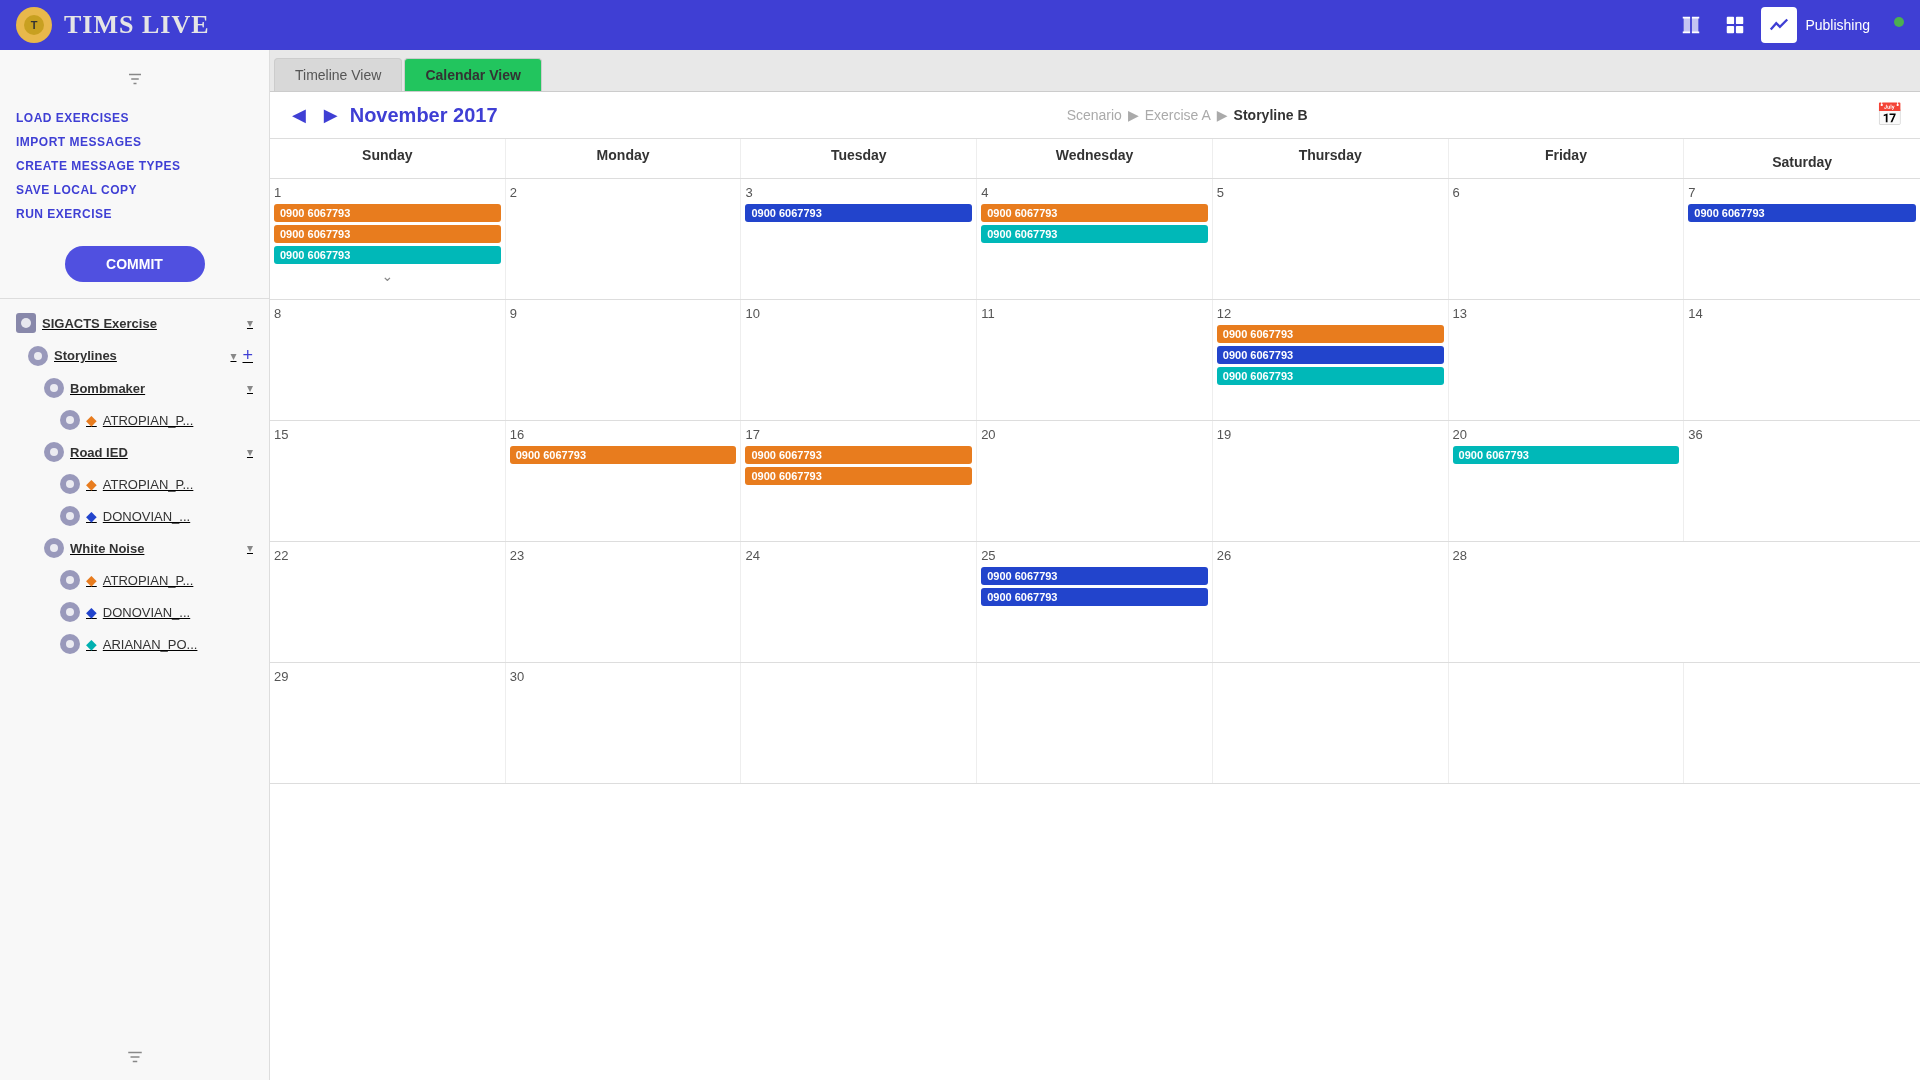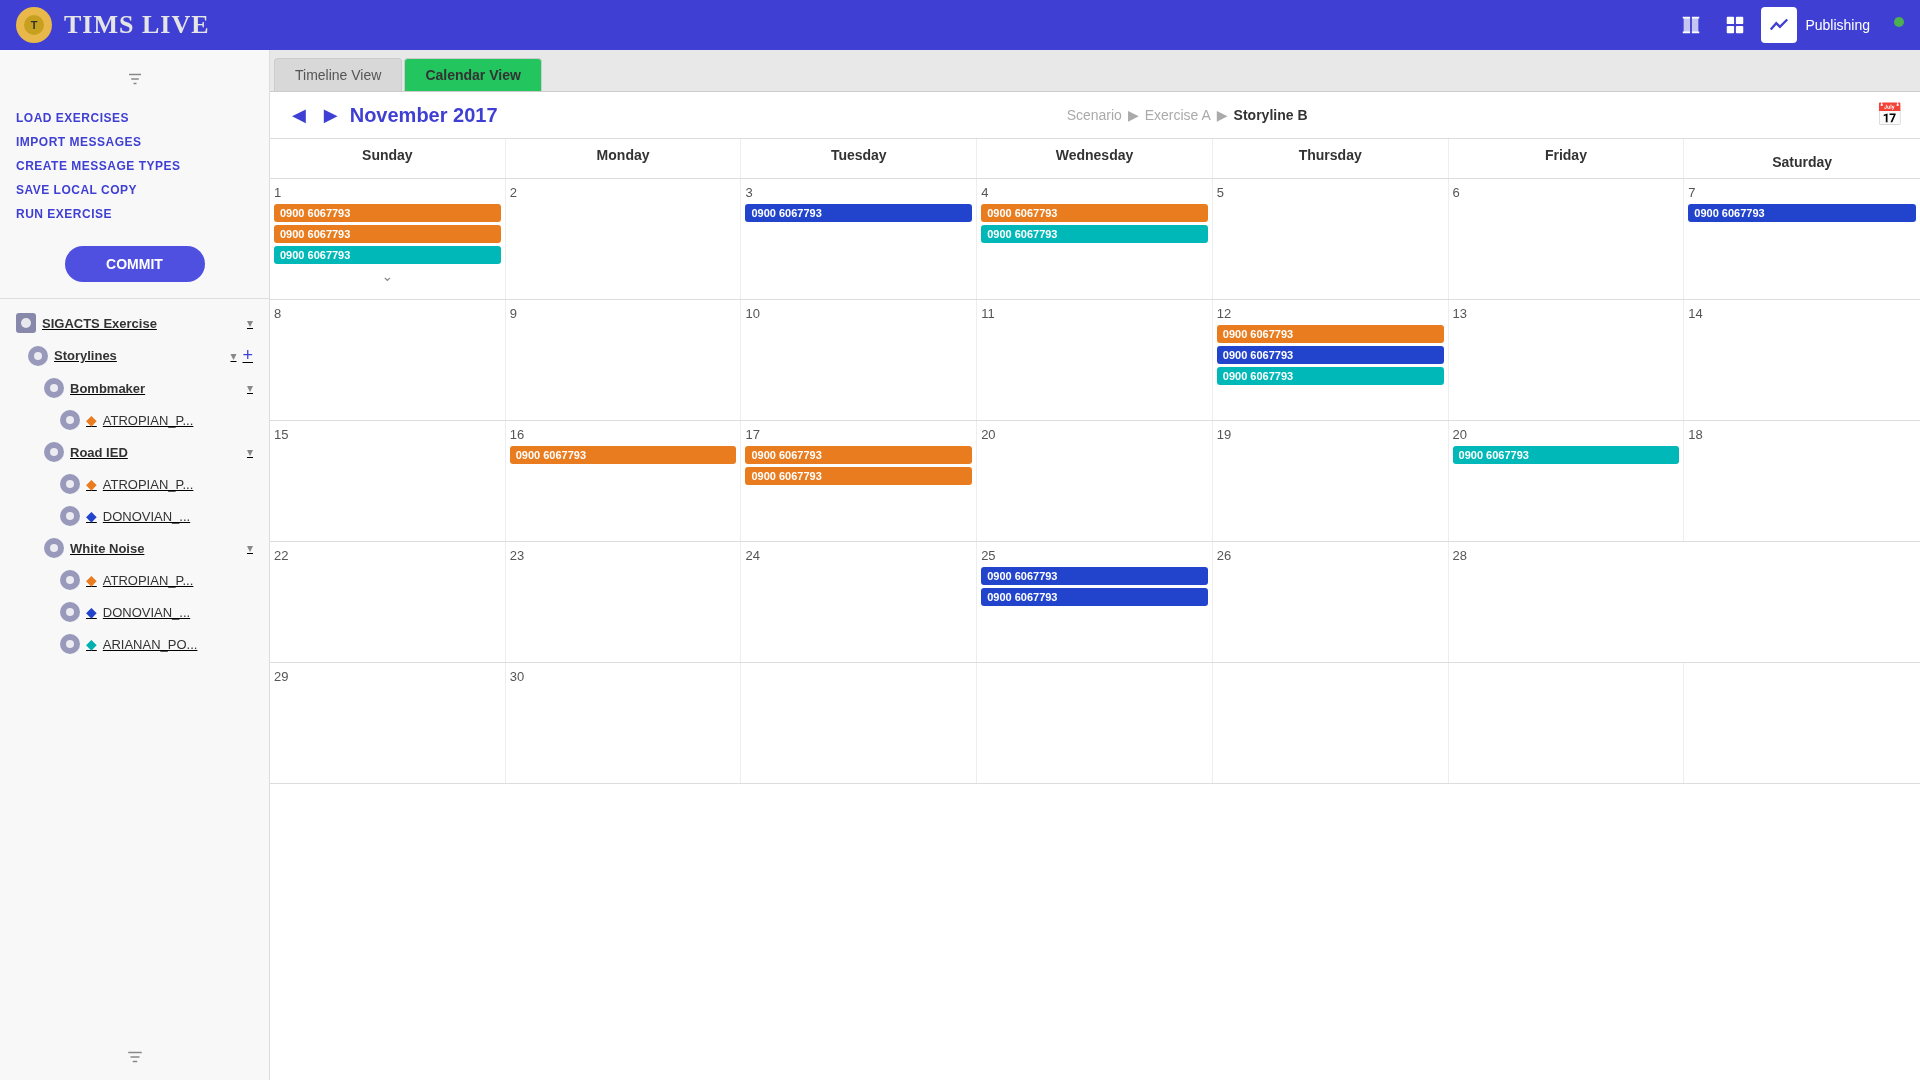--- a/index.html
+++ b/index.html
@@ -436,21 +436,21 @@
               <div class="cal-date">20</div>
             </div>
             <div class="cal-cell">
               <div class="cal-date">19</div>
             </div>
             <div class="cal-cell">
               <div class="cal-date">20</div>
               <div class="cal-event ev-teal">0900 6067793</div>
             </div>
             <div class="cal-cell">
-              <div class="cal-date">18</div>
+              <div class="cal-date">36</div>
             </div>
           </div>
           <div class="cal-week">
             <div class="cal-cell">
               <div class="cal-date">22</div>
             </div>
             <div class="cal-cell">
               <div class="cal-date">23</div>
             </div>
             <div class="cal-cell">

